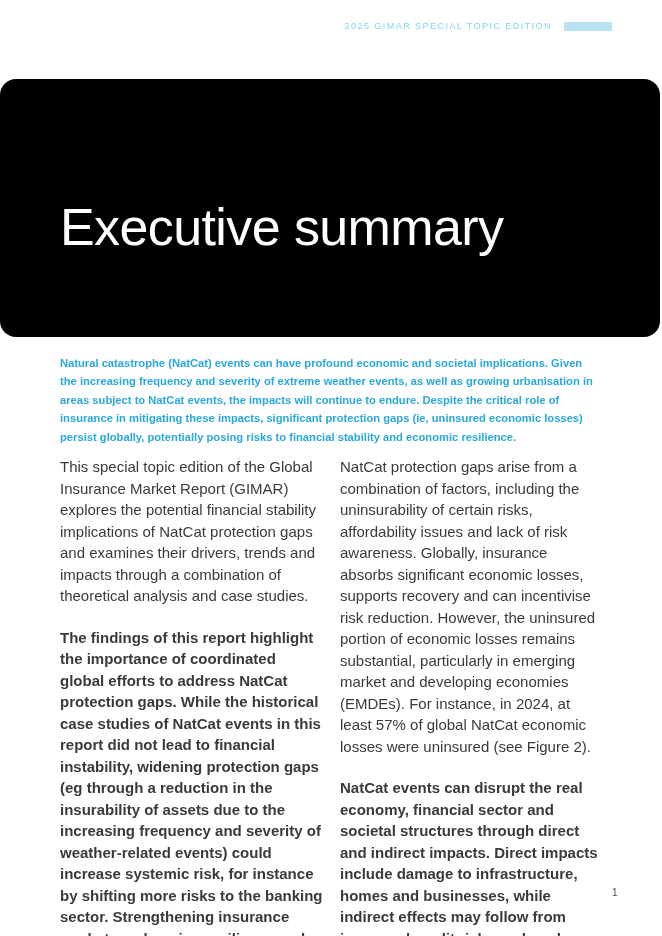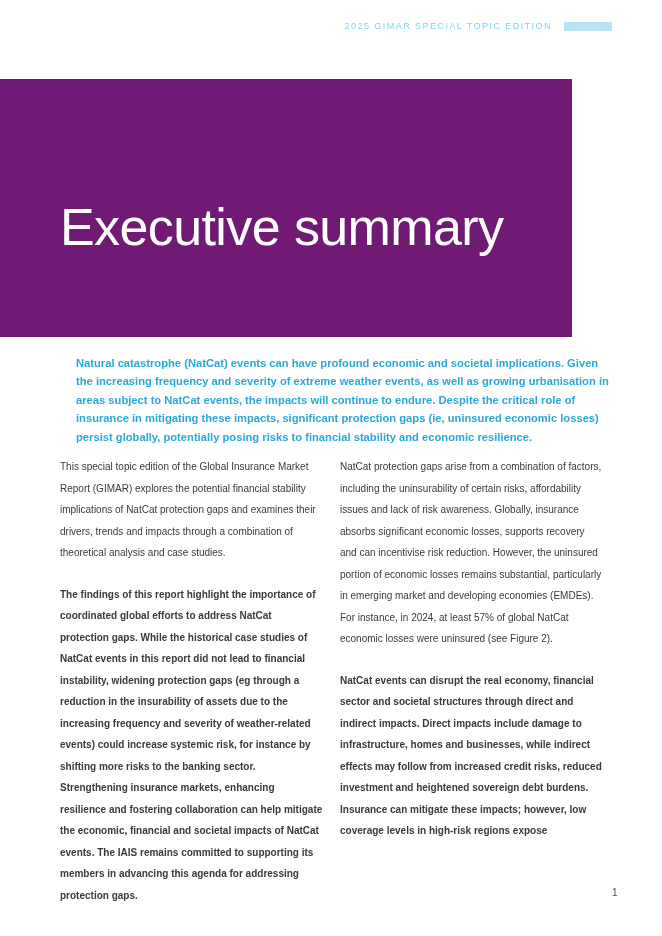--- a/index.html
+++ b/index.html
@@ -46,23 +46,24 @@
     height: 9px;
     background: #b7e3f5;
     display: block;
   }
 
   
   .hero {
     position: absolute;
     top: 79px;
     left: 0;
-    width: 572px;
+    width: 660px;
     height: 258px;
-    background: #701a75;
+    background: #000000;
+    border-radius: 16px;
   }
   .hero-title {
     position: absolute;
     left: 60px;
     top: 122px;
     font-size: 52px;
     line-height: 1;
     font-weight: 400;
     color: #ffffff;
     letter-spacing: -0.6px;
@@ -79,37 +80,36 @@
 
   .lead {
     position: absolute;
     top: 17px;
     left: 60px;
     width: 535px;
     font-size: 11.2px;
     line-height: 18.4px;
     font-weight: 700;
     color: #2aa8dd;
-    margin-left: 16px;
   }
 
   .columns {
     position: absolute;
     top: 119px;
     left: 60px;
     width: 543px;
     display: flex;
     gap: 17px;
   }
   .col {
     width: 263px;
   }
   .col p {
     margin: 0 0 20px 0;
-    font-size: 10px;
+    font-size: 15px;
     line-height: 21.5px;
     color: #3a3a3a;
     font-weight: 400;
   }
   .col p:last-child {
     margin-bottom: 0;
     font-weight: bold;
   }
   .col-heading {
     margin: 0 0 18px 0;

